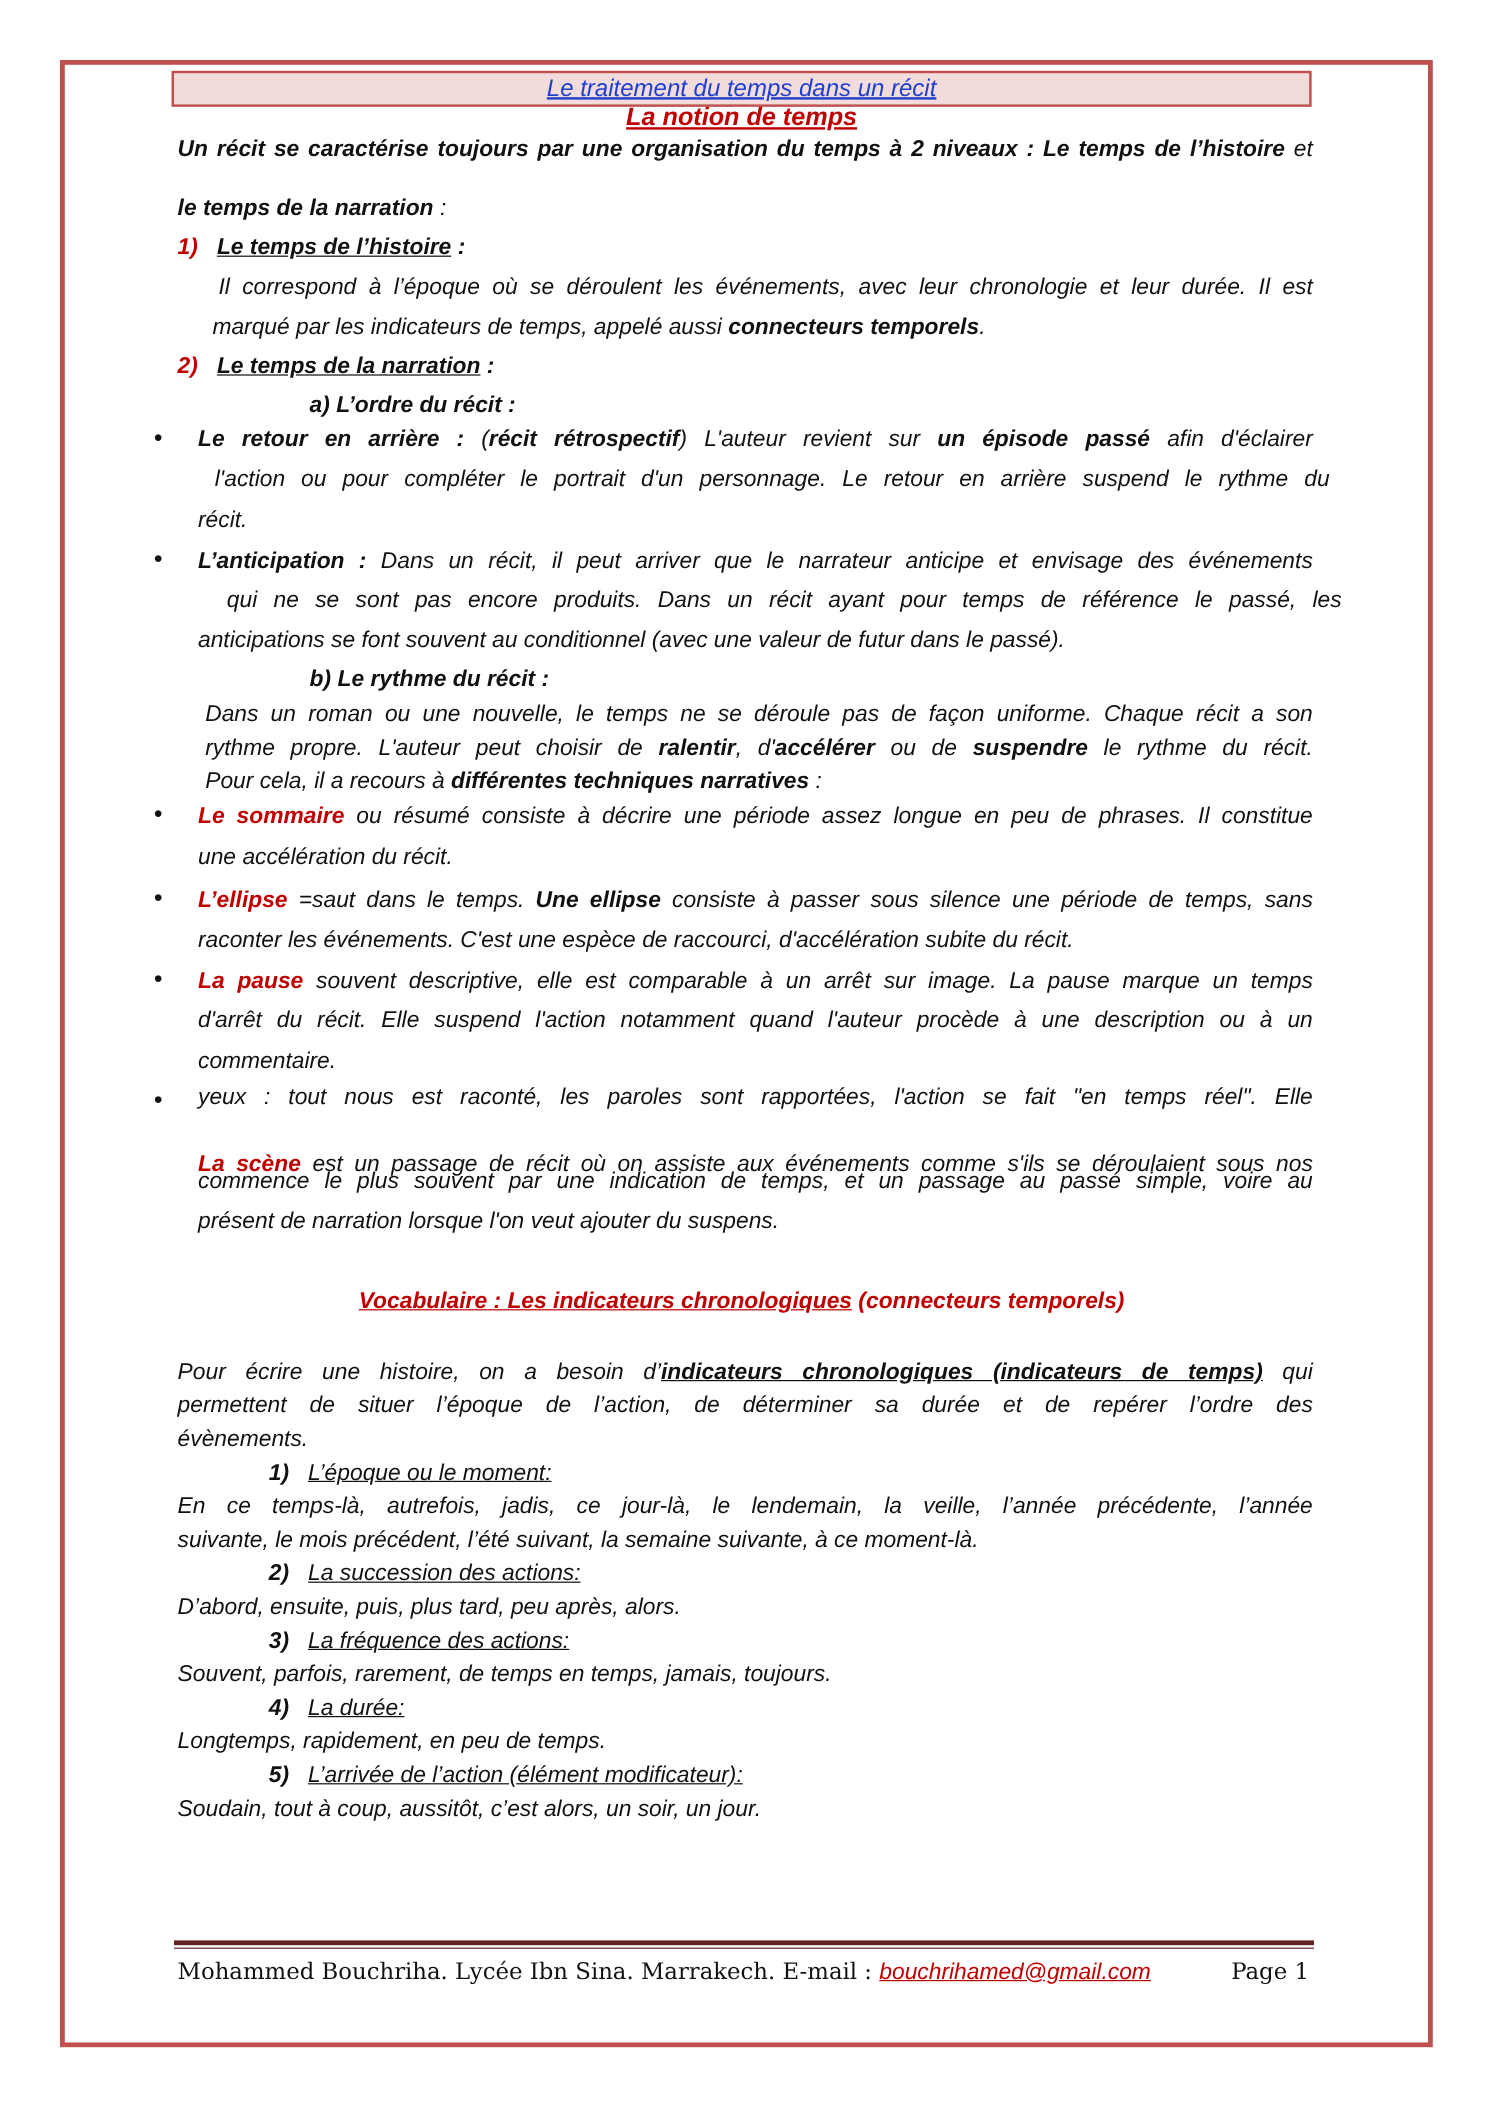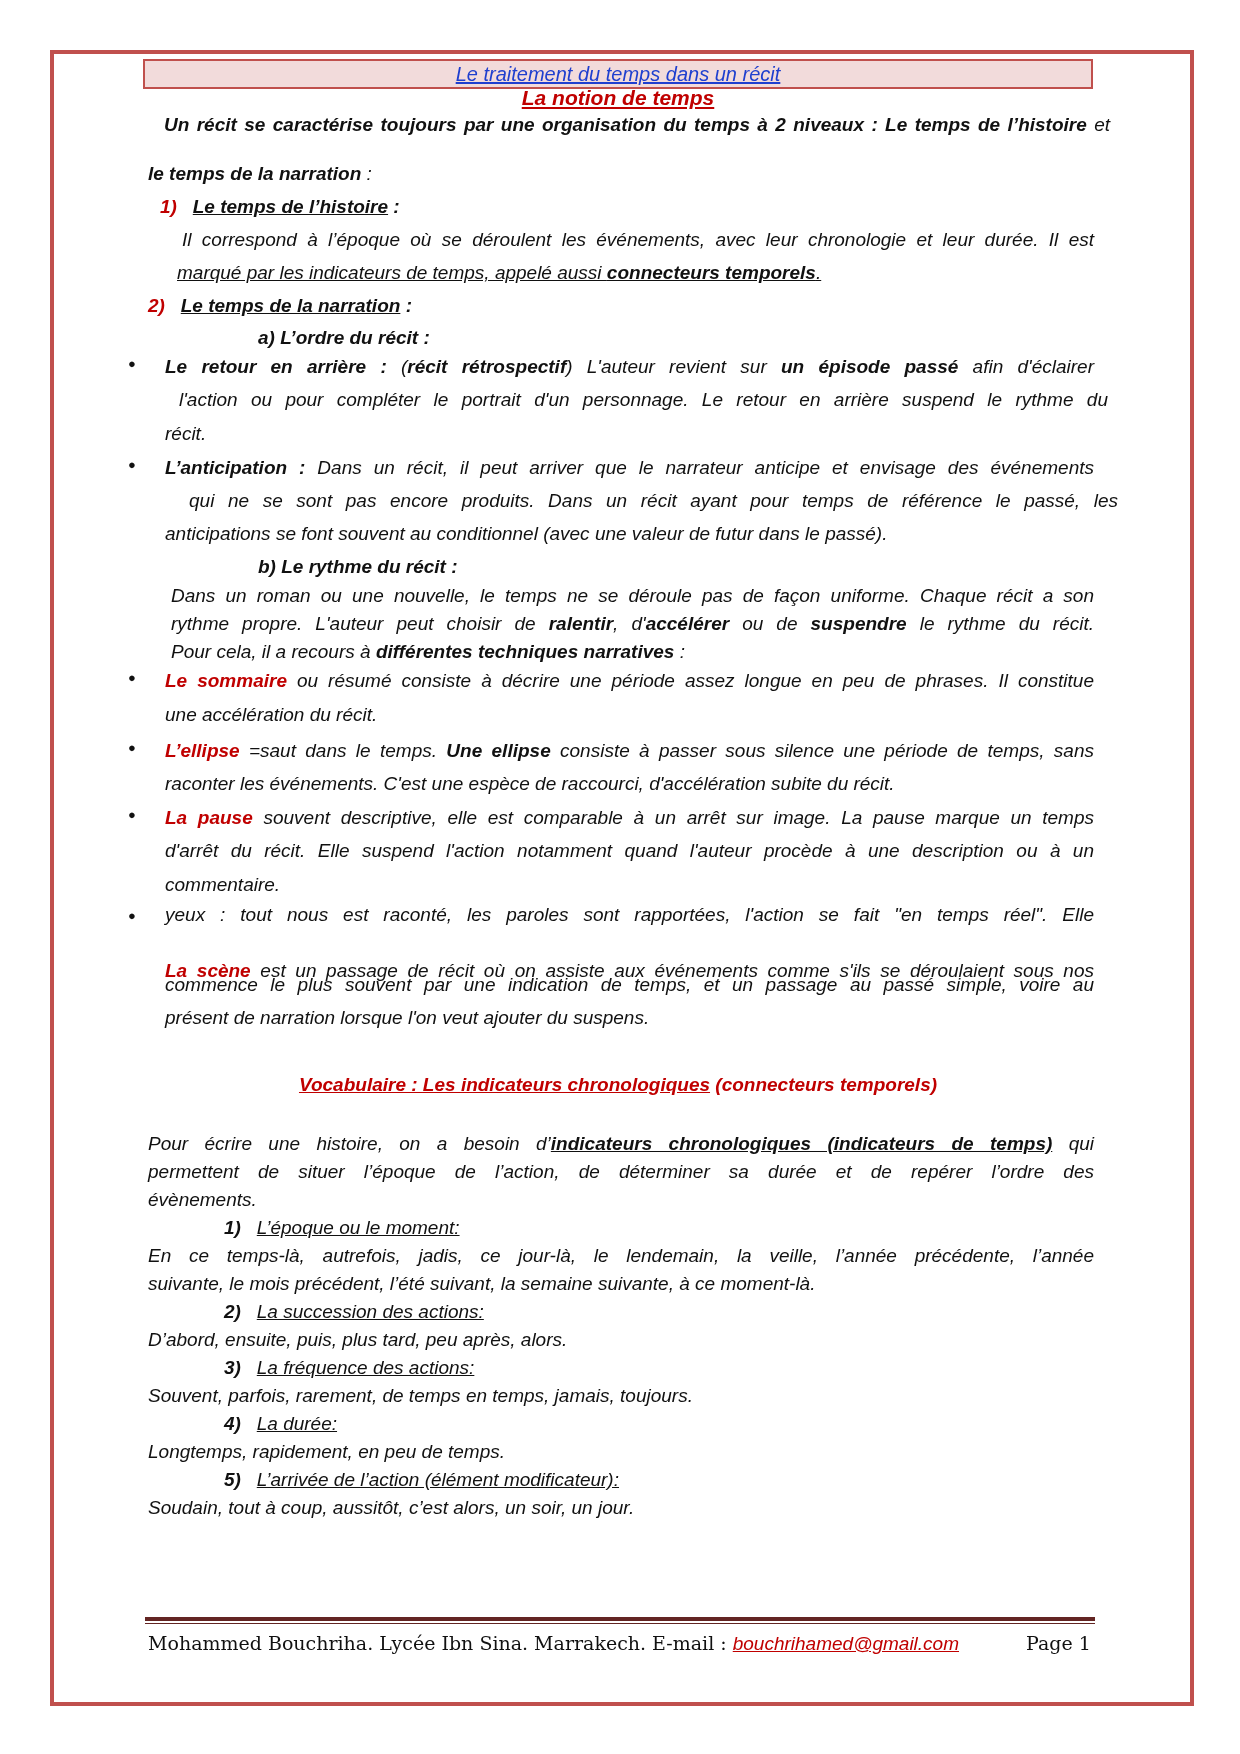--- a/index.html
+++ b/index.html
@@ -32,32 +32,32 @@
 <body>
 
 <div class="page-border"></div>
 
 <div class="title-box">
   <span>Le traitement du temps dans un récit</span>
 </div>
 
 <div class="abs txt b red u center" style="left:143px;top:85px;width:950px;font-size:21px;line-height:26px;">La notion de temps</div>
 
-<div class="abs txt just" style="left:164px;top:115px;width:946px;line-height:20px;">
+<div class="abs txt just" style="left:148px;top:115px;width:946px;line-height:20px;">
   <span class="b">Un récit se caractérise toujours par une organisation du temps à 2 niveaux : Le temps de l’histoire</span><span> et</span>
 </div>
 <div class="abs txt" style="left:148px;top:163px;">
   <span class="b">le temps de la narration</span><span> :</span>
 </div>
 
-<div class="abs txt" style="left:160px;top:196px;text-align:right;">
+<div class="abs txt" style="left:148px;top:196px;text-align:right;">
   <span class="num">1)</span>&nbsp;&nbsp;&nbsp;<span class="b u">Le temps de l’histoire</span><span class="b"> :</span>
 </div>
 <div class="abs txt just" style="left:182px;top:229px;width:912px;">Il correspond à l’époque où se déroulent les événements, avec leur chronologie et leur durée. Il est</div>
-<div class="abs txt" style="left:177px;top:262px;text-decoration:underline;">
+<div class="abs txt" style="left:177px;top:262px;">
   <span>marqué par les indicateurs de temps, appelé aussi </span><span class="b">connecteurs temporels</span><span>.</span>
 </div>
 
 <div class="abs txt" style="left:148px;top:295px;">
   <span class="num">2)</span>&nbsp;&nbsp;&nbsp;<span class="b u">Le temps de la narration</span><span class="b"> :</span>
 </div>
 <div class="abs txt b" style="left:258px;top:327px;">a)   L’ordre du récit :</div>
 
 <span class="bullet" style="top:356px;">●</span>
 <div class="abs txt just" style="left:165px;top:356px;width:929px;">

